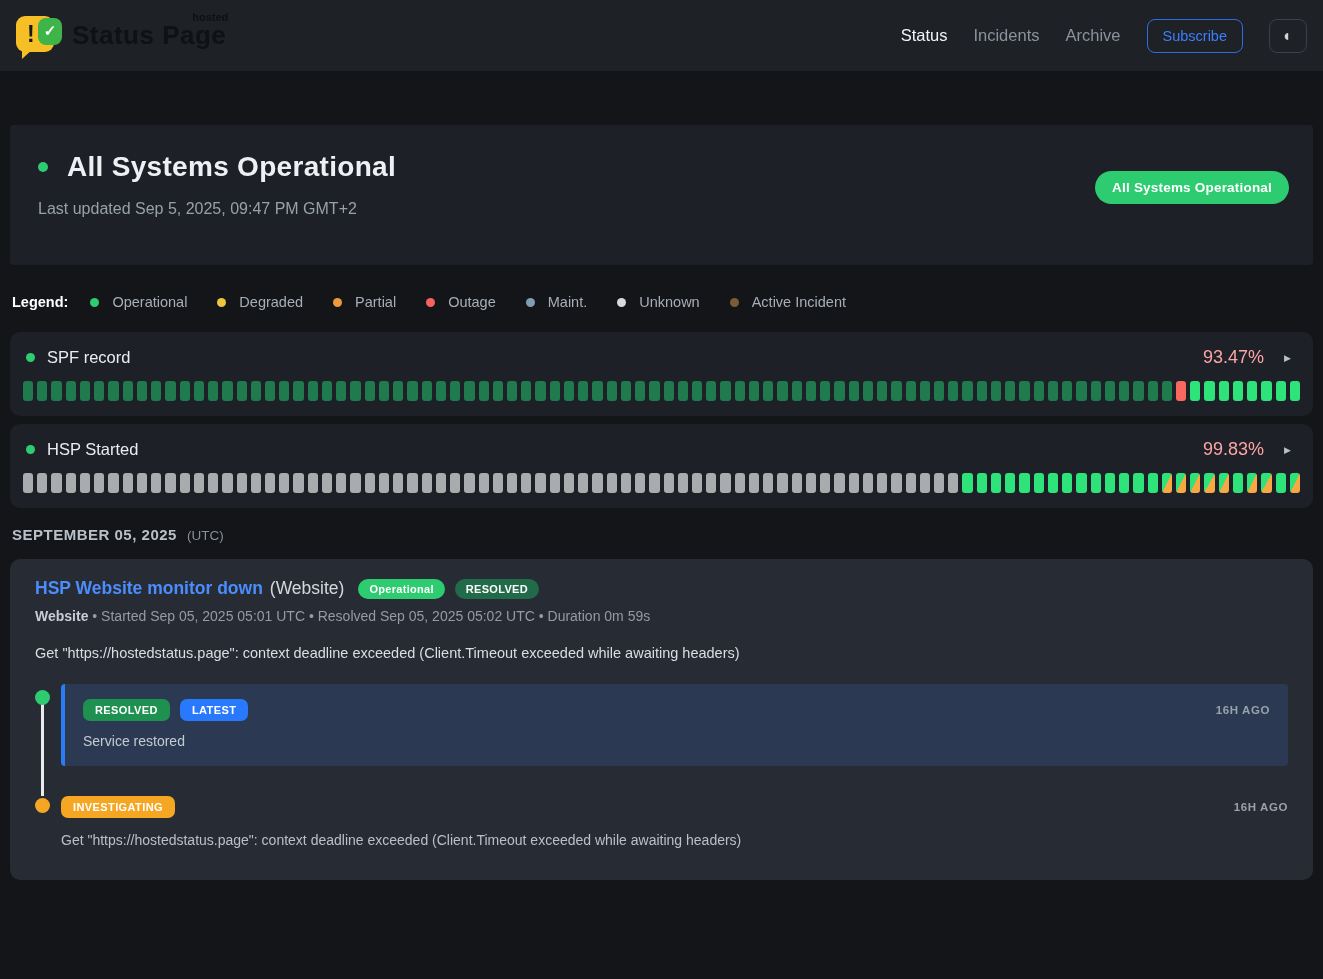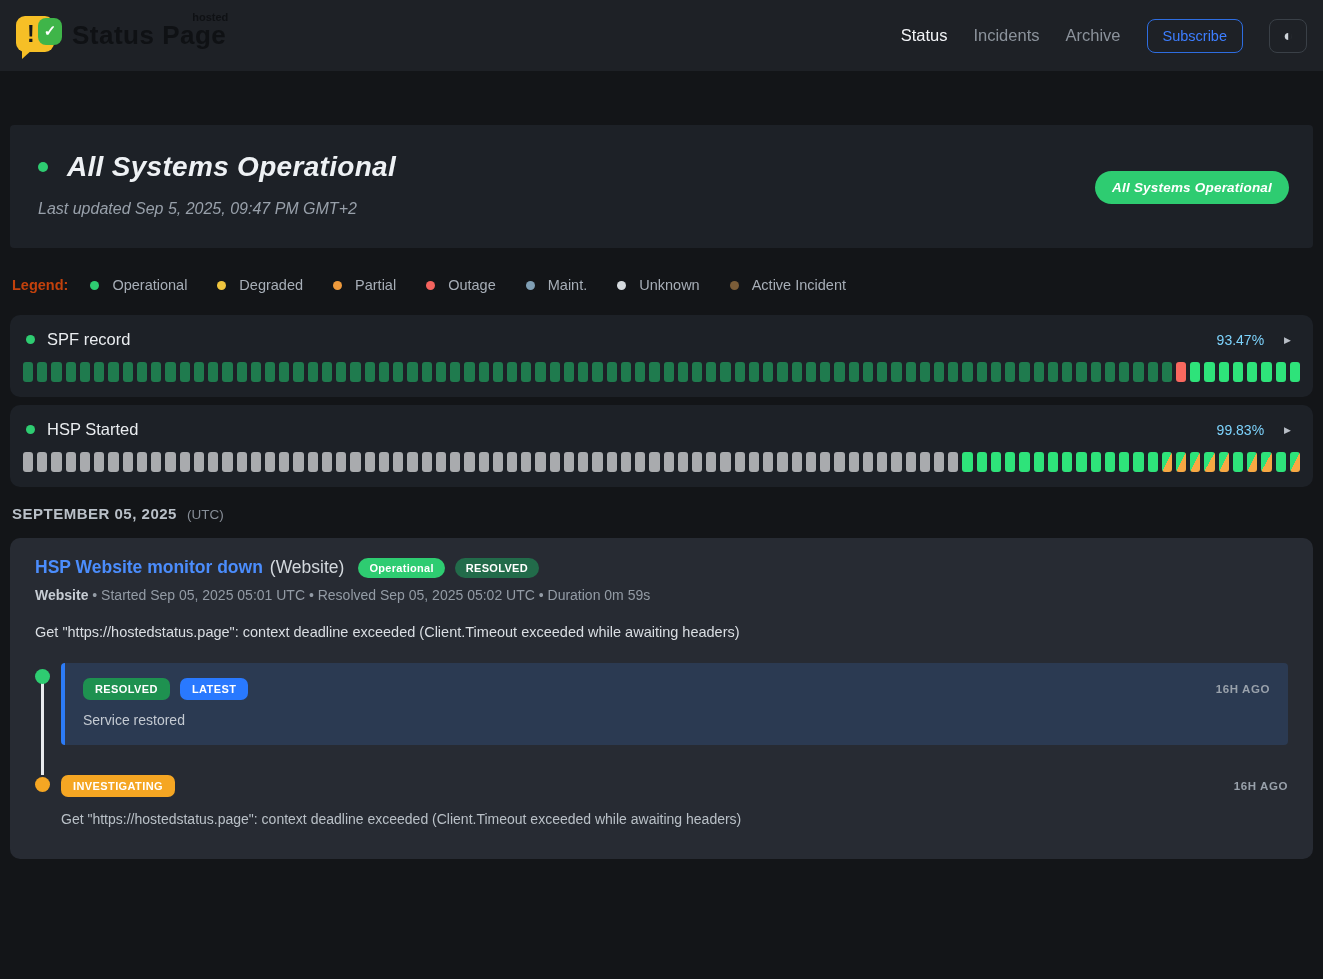--- a/index.html
+++ b/index.html
@@ -23,45 +23,45 @@
   .nav a { text-decoration:none; font-size:16.5px; color:#8b929b; cursor:pointer; }
   .nav a.active { color:#f2f4f7; }
   .subscribe-btn { background:transparent; border:1px solid #2e6de0; color:#3d7eff; font-size:14.5px;
     padding:8px 15px; border-radius:8px; cursor:pointer; font-family:inherit; }
   .theme-btn { width:38px; height:34px; background:transparent; border:1px solid #3a4047; border-radius:8px;
     color:#cfd4da; font-size:16px; cursor:pointer; display:flex; align-items:center; justify-content:center; }
 
   .main { padding:0 10px; }
 
   
-  .hero-card { margin-top:54px; background:#1d2127; border-radius:4px; padding:26px 28px 30px; position:relative;font-style:italic; }
+  .hero-card { margin-top:54px; background:#1d2127; border-radius:4px; padding:26px 28px 47px; position:relative; }
   .hero-top { display:flex; align-items:center; }
   .dot { border-radius:50%; display:inline-block; }
   .hero-dot { width:10px; height:10px; }
   .hero-title { font-size:28px; font-weight:600; color:#eef1f4; margin-left:19px; letter-spacing:0.3px; }
   .hero-updated { margin-top:17px; font-size:16px; color:#98a0aa; }
   .hero-badge { position:absolute; right:24px; top:46px; color:#fff; font-weight:bold; font-size:13.5px;
     padding:9px 17px; border-radius:999px; letter-spacing:0.2px; }
 
   
   .legend { margin:29px 2px 0; display:flex; align-items:center; font-size:14.5px; }
-  .legend-label { font-weight:bold; color:#c2410c; margin-right:22px; }
+  .legend-label { font-weight:bold; color:#ffffff; margin-right:22px; }
   .legend-item { display:flex; align-items:center; margin-right:30px; }
   .legend-dot { width:9px; height:9px; margin-right:13px; }
   .legend-text { color:#a7aeb7; }
 
   
   .section-h { margin:50px 2px 0; font-size:24px; font-weight:600; color:#f0f2f5; letter-spacing:0.3px; }
   .comp-card { margin-top:22px; background:#1d2127; border-radius:10px; padding:13px 13px 15px; }
   .comp-card + .comp-card { margin-top:8px; }
   .comp-head { display:flex; align-items:center; padding:2px 3px 0; }
   .comp-dot { width:9px; height:9px; margin-right:12px; }
   .comp-name { font-size:16.5px; color:#eaedf0; font-weight:500; }
   .comp-right { margin-left:auto; display:flex; align-items:center; }
-  .comp-uptime { font-size:14px; color:#7dd3fc; }
+  .comp-uptime { font-size:18px; color:#fca5a5; }
   .comp-arrow { margin-left:20px; margin-right:6px; font-size:9px; color:#b8bec6; cursor:pointer; }
   .bars { display:flex; gap:4px; margin-top:13px; }
   .bars .bar { flex:1; height:20px; border-radius:3px; }
 
   
   .inc-date { margin:18px 2px 0; font-size:15px; }
   .inc-date .d { font-weight:bold; color:#b9c0c8; letter-spacing:0.5px; }
   .inc-date .u { font-size:13.5px; color:#878e97; margin-left:6px; }
   .incident-card { margin-top:16px; background:#272b33; border-radius:10px; padding:19px 25px 32px; }
   .inc-title-row { display:flex; align-items:center; }

